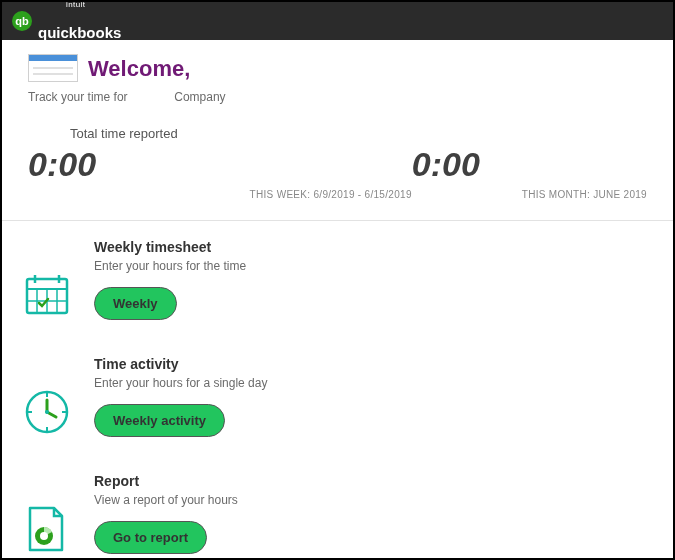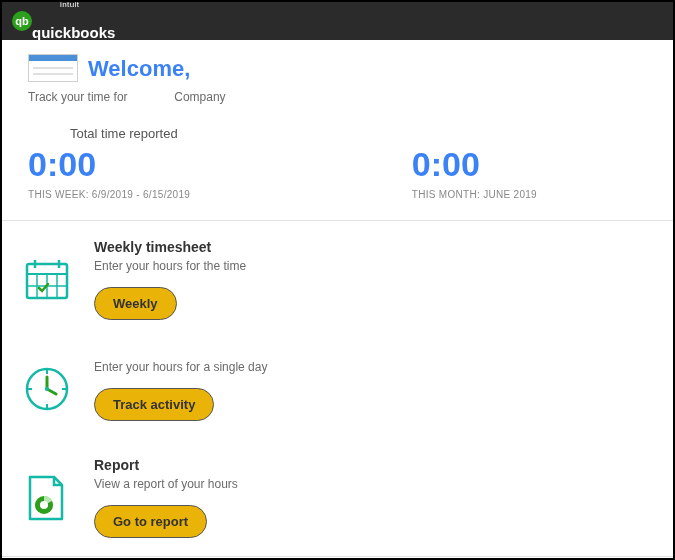--- a/index.html
+++ b/index.html
@@ -1,46 +1,46 @@
 <!DOCTYPE html>
 <html><head>
 <meta charset="utf-8">
 <style>
   * { box-sizing: border-box; margin: 0; padding: 0; }
   html, body { width: 675px; height: 560px; font-family: -apple-system, BlinkMacSystemFont, "Segoe UI", Arial, sans-serif; }
   .frame { width: 675px; height: 560px; border: 2px solid #000; background: #fff; display: flex; flex-direction: column; overflow: hidden; }
   .header { background: #2b2b2b; height: 38px; display: flex; align-items: center; padding: 0 10px; }
-  .qb-logo-circle { width: 20px; height: 20px; border-radius: 50%; background: #2ca01c; display: flex; align-items: center; justify-content: center; }
+  .qb-logo-circle { width: 20px; height: 20px; border-radius: 50%; background: #2ca01c; display: flex; align-items: center; justify-content: center; margin-right: 6px; }
   .qb-logo-circle span { color: #fff; font-weight: 700; font-size: 11px; }
   .brand-text { color: #fff; font-size: 14px; }
   .brand-intuit { font-size: 8px; color: #fff; letter-spacing: 0.4px; display:block; line-height:1; margin-bottom:16px;padding-left:28px;}
   .brand-qb { font-size: 15px; font-weight: 600; color:#fff; line-height:1;}
   .content { flex: 1; background: #fff; position: relative; }
   .welcome-block { padding: 14px 26px 8px 26px; }
   .welcome-row { display: flex; align-items: flex-end; gap: 10px; }
   .thumb { width: 50px; height: 28px; border: 1px solid #d0d0d0; background: linear-gradient(#4a90d9 0 22%, #fff 22% 100%); position: relative; }
   .thumb::before, .thumb::after { content:""; position:absolute; left:4px; right:4px; height:2px; background:#e0e0e0; }
   .thumb::before { top:12px; }
   .thumb::after { top:18px; }
-  .welcome-title { font-size: 22px; font-weight: 700; color: #3b82f6; }
+  .welcome-title { font-size: 22px; font-weight: 700; color: #701a75; }
   .welcome-mask { display:inline-block; width:150px; height:22px; background:#fff; vertical-align: bottom;}
   .welcome-sub { font-size: 12px; color: #6b6b6b; margin-top: 8px; }
   .summary { padding: 14px 26px 20px 26px; display:flex; }
   .summary-col { flex:0 0 62%; }
   .summary-col.right { flex:0 0 38%; }
   .summary-label { font-size: 13px; color: #555; margin-bottom: 6px; margin-left: 42px; }
-  .summary-value { font-size: 34px; font-weight: 600; color: #3b82f6; line-height:1; }
-  .summary-range { font-size: 10px; color: #888; margin-top: 8px; letter-spacing: 0.3px; }
+  .summary-value { font-size: 34px; font-weight: 600; color: #404040; line-height:1;font-style:italic; }
+  .summary-range { font-size: 10px; color: #888; margin-top: 8px; letter-spacing: 0.3px; text-align: right; }
   .divider { height: 1px; background: #e2e2e2; margin: 0; }
-  .section { display: flex; padding: 18px 20px 18px 20px; align-items: center; gap: 22px; }
+  .section { display: flex; padding: 18px 20px 18px 20px; align-items: flex-end; gap: 22px; }
   .section-icon { width: 50px; height: 50px; display:flex; align-items:center; justify-content:center; flex-shrink:0; }
   .section-body { flex:1; }
   .section-title { font-size: 14px; font-weight: 600; color: #333; }
   .section-desc { font-size: 12px; color: #6b6b6b; margin-top: 4px; }
-  .pill-btn { display:inline-block; margin-top: 14px; padding: 8px 18px; border: 1.5px solid #555; border-radius: 20px; background:#eab308; font-size: 13px; font-weight: 600; color:#333; cursor:pointer; }
+  .pill-btn { display:inline-block; margin-top: 14px; padding: 8px 18px; border: 1.5px solid #555; border-radius: 20px; background:#22c55e; font-size: 13px; font-weight: 600; color:#333; cursor:pointer; }
   .footer { border-top: 1px solid #e2e2e2; padding: 10px 20px; font-size: 11px; color:#555; display:flex; align-items:center; gap:6px;}
 </style>
 </head>
 <body>
 
 <div class="frame">
 
   <div class="header">
     <div class="qb-logo-circle">
       <span>qb</span>
@@ -112,22 +112,23 @@
           <line x1="24" y1="24" x2="24" y2="12" stroke="#2ca01c" stroke-width="3" stroke-linecap="round"></line>
           <line x1="24" y1="24" x2="33" y2="29" stroke="#2ca01c" stroke-width="3" stroke-linecap="round"></line>
           <circle cx="24" cy="24" r="2" fill="#14b8a6"></circle>
           <line x1="24" y1="5" x2="24" y2="9" stroke="#14b8a6" stroke-width="2"></line>
           <line x1="24" y1="39" x2="24" y2="43" stroke="#14b8a6" stroke-width="2"></line>
           <line x1="5" y1="24" x2="9" y2="24" stroke="#14b8a6" stroke-width="2"></line>
           <line x1="39" y1="24" x2="43" y2="24" stroke="#14b8a6" stroke-width="2"></line>
         </svg>
       </div>
       <div class="section-body">
+        <div class="section-title">Time activity</div>
         <div class="section-desc">Enter your hours for a single day</div>
-        <button class="pill-btn">Track activity</button>
+        <button class="pill-btn">Weekly activity</button>
       </div>
     </div>
 
     <div class="section">
       <div class="section-icon">
         <svg width="46" height="50" viewBox="0 0 46 50">
           <path d="M6 4 h24 l8 8 v34 h-32 z" fill="none" stroke="#14b8a6" stroke-width="2.5" stroke-linejoin="round"></path>
           <path d="M30 4 v8 h8" fill="none" stroke="#14b8a6" stroke-width="2.5"></path>
           <circle cx="20" cy="32" r="9" fill="#2ca01c"></circle>
           <path d="M20 32 L20 23 A9 9 0 0 1 28 28 Z" fill="#b6e8b0"></path>

